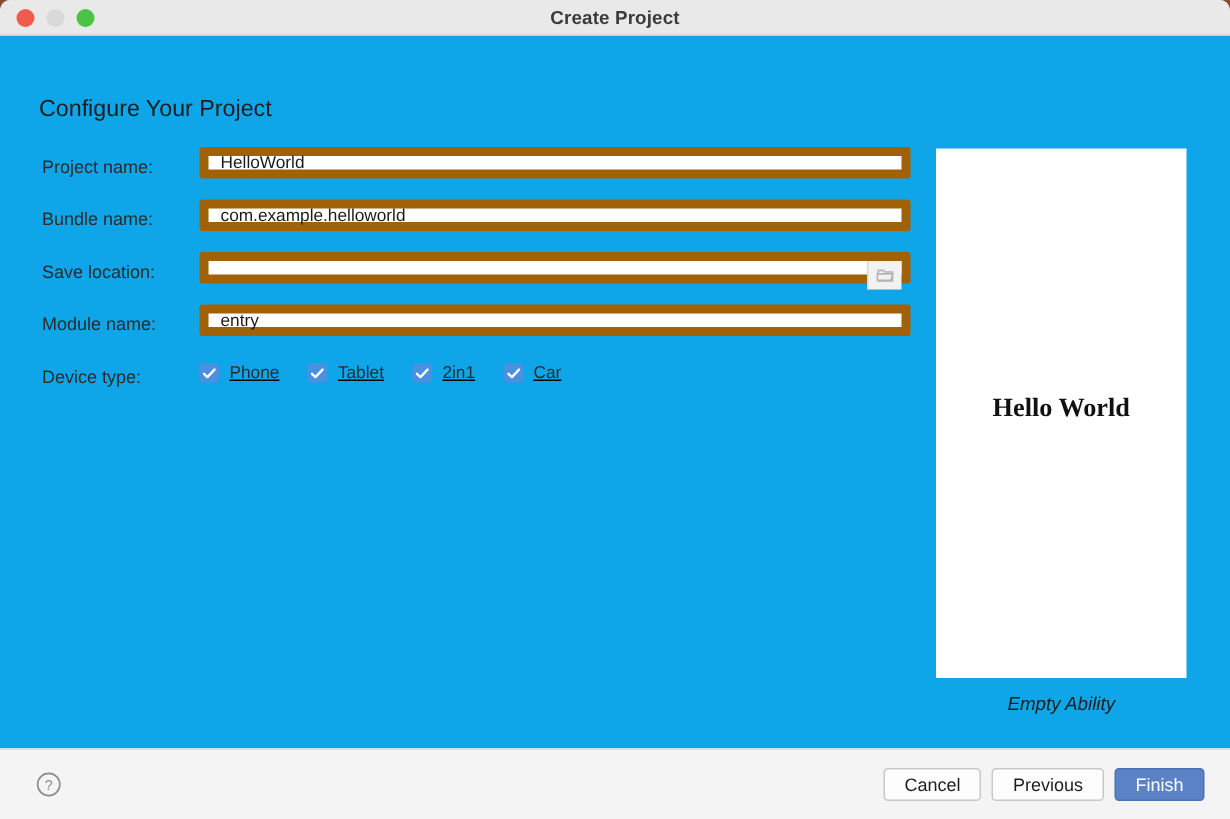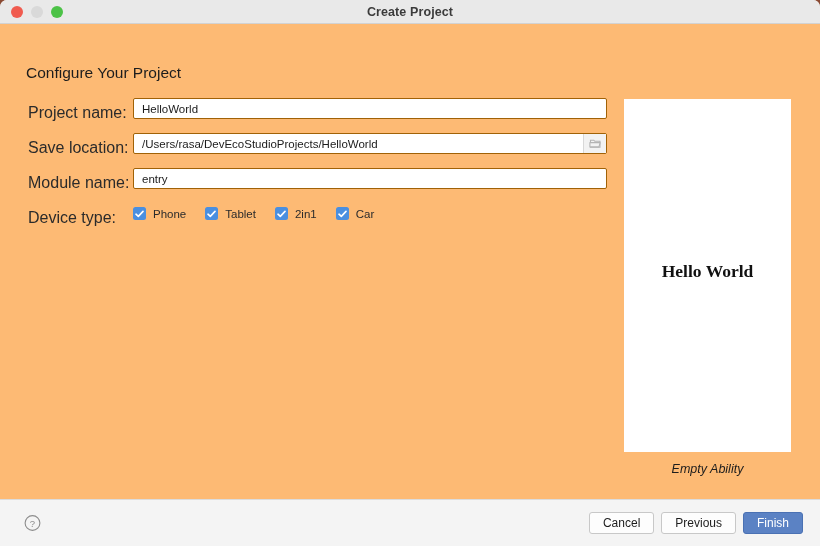--- a/index.html
+++ b/index.html
@@ -59,21 +59,21 @@
     font-size: 12.5px;
     font-weight: bold;
     color: #3b3b3b;
     letter-spacing: 0.1px;
   }
 
   
   #content {
     flex: 1;
     position: relative;
-    background: #fdba74;
+    background: #0ea5e9;
   }
 
   #heading {
     position: absolute;
     left: 26px;
     top: 40px;
     font-size: 15.5px;
     color: #1d1d1d;
   }
 
@@ -85,33 +85,33 @@
     width: 620px;
   }
   .row {
     position: relative;
     height: 35px;
   }
   .row-label {
     position: absolute;
     left: 28px;
     top: 6px;
-    font-size: 16px;
+    font-size: 12px;
     color: #2b2b2b;
     white-space: nowrap;
   }
   .field {
     position: absolute;
     left: 133px;
     top: 0;
     width: 474px;
     height: 21px;
     box-sizing: border-box;
     background: #ffffff;
-    border: 1px solid #a16207;
+    border: 6px solid #a16207;
     border-radius: 2px;
     display: flex;
     align-items: center;
   }
   .field-value {
     padding-left: 8px;
     font-size: 11.5px;
     color: #1b1b1b;
     white-space: nowrap;
     overflow: hidden;
@@ -152,20 +152,21 @@
     left: 133px;
     top: 0;
     height: 21px;
     display: flex;
     align-items: center;
   }
   .cb-item {
     display: flex;
     align-items: center;
     margin-right: 19px;
+    text-decoration: underline;
   }
   .cb-box {
     width: 13px; height: 13px;
     border-radius: 2.5px;
     background: #4a8fe0;
     display: flex;
     align-items: center;
     justify-content: center;
     flex: none;
   }
@@ -277,25 +278,30 @@
 
     <div id="form">
 
       <div class="row">
         <div class="row-label">Project name:</div>
         <div class="field">
           <div class="field-value" data-ph="Project name">HelloWorld</div>
         </div>
       </div>
 
+      <div class="row">
+        <div class="row-label">Bundle name:</div>
+        <div class="field">
+          <div class="field-value" data-ph="Bundle name">com.example.helloworld</div>
+        </div>
+      </div>
 
       <div class="row">
         <div class="row-label">Save location:</div>
         <div class="field">
-          <div class="field-value" data-ph="Save location">/Users/rasa/DevEcoStudioProjects/HelloWorld</div>
           <div class="browse-btn">
             <svg width="13" height="11" viewBox="0 0 13 11">
               <path d="M1.5 2.2h3.3l1 1.1h5.2v5.9h-9.5z" fill="none" stroke="#b4b4b4" stroke-width="1.1"></path>
               <path d="M0.9 4.6h10.2l-1.1 4.3h-9.1z" fill="#f2f2f2" stroke="#b4b4b4" stroke-width="1.1" stroke-linejoin="round"></path>
             </svg>
           </div>
         </div>
       </div>
 
 

